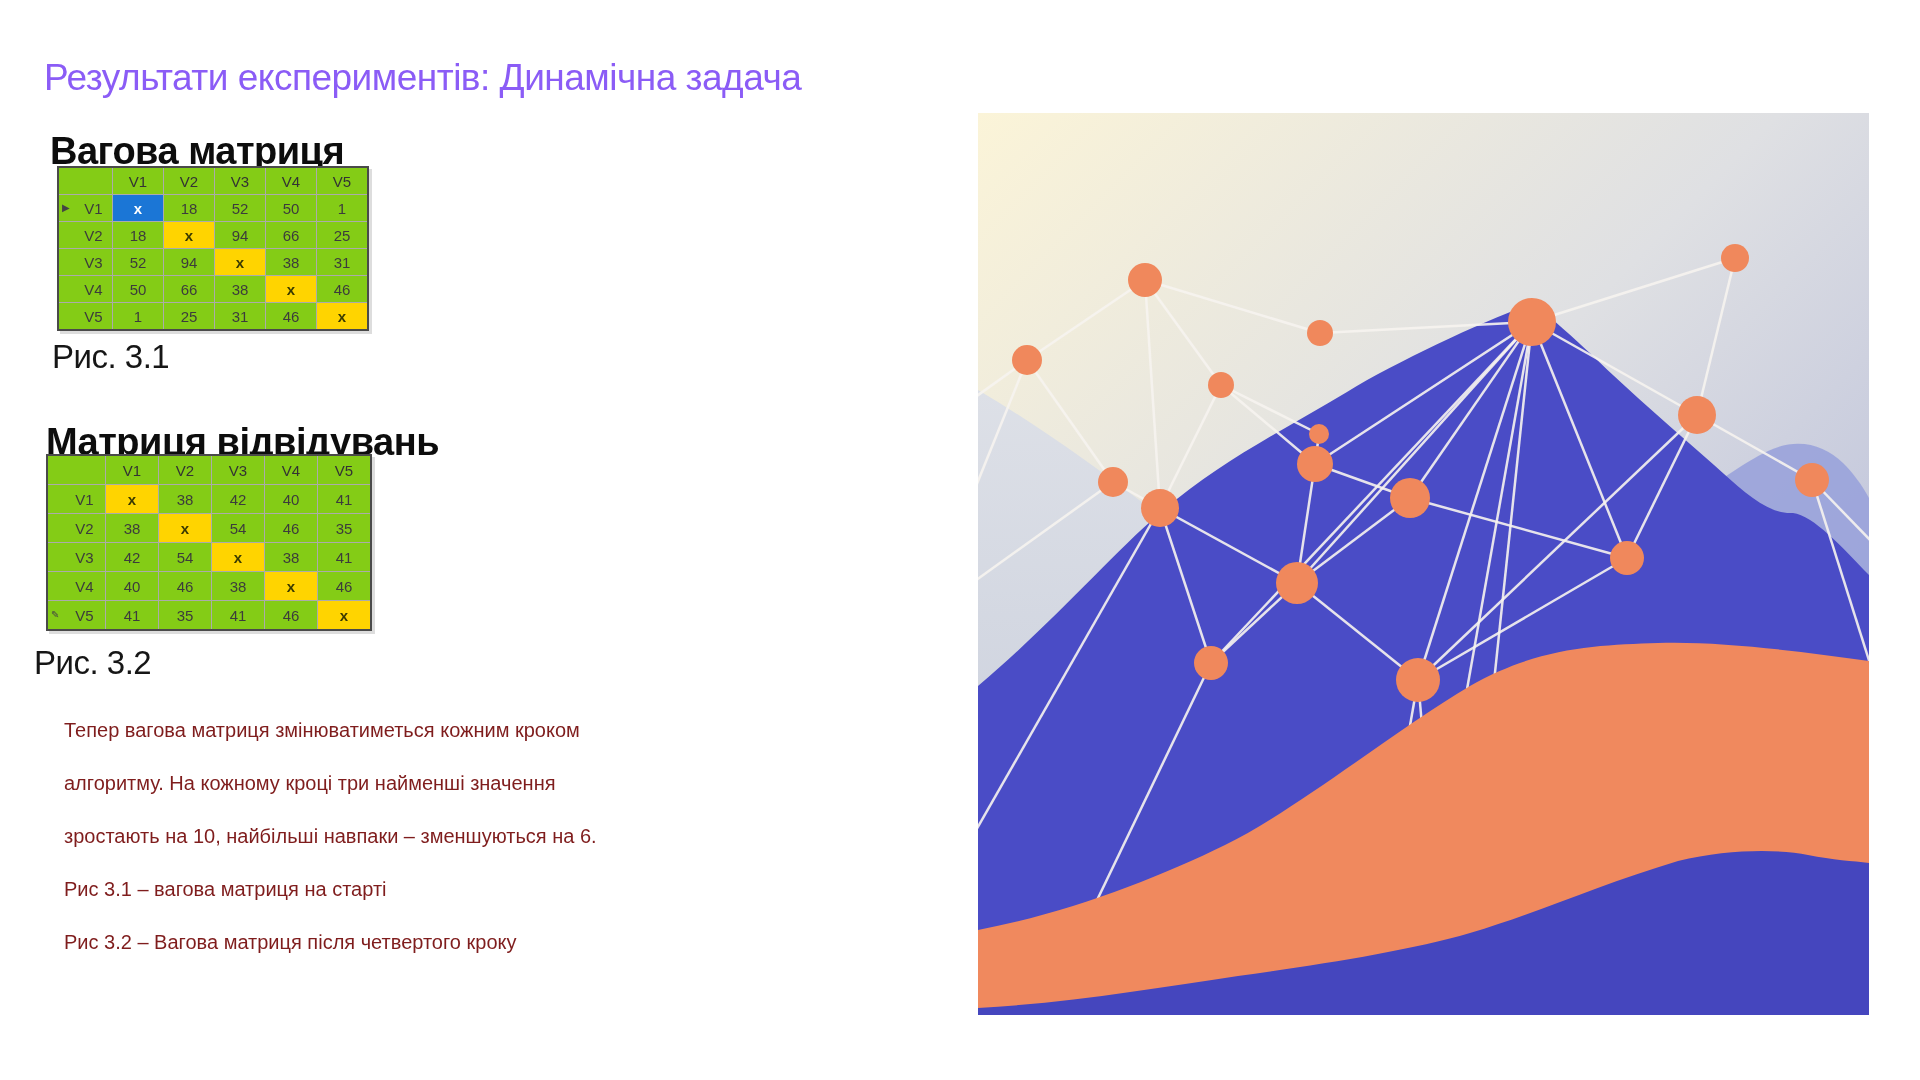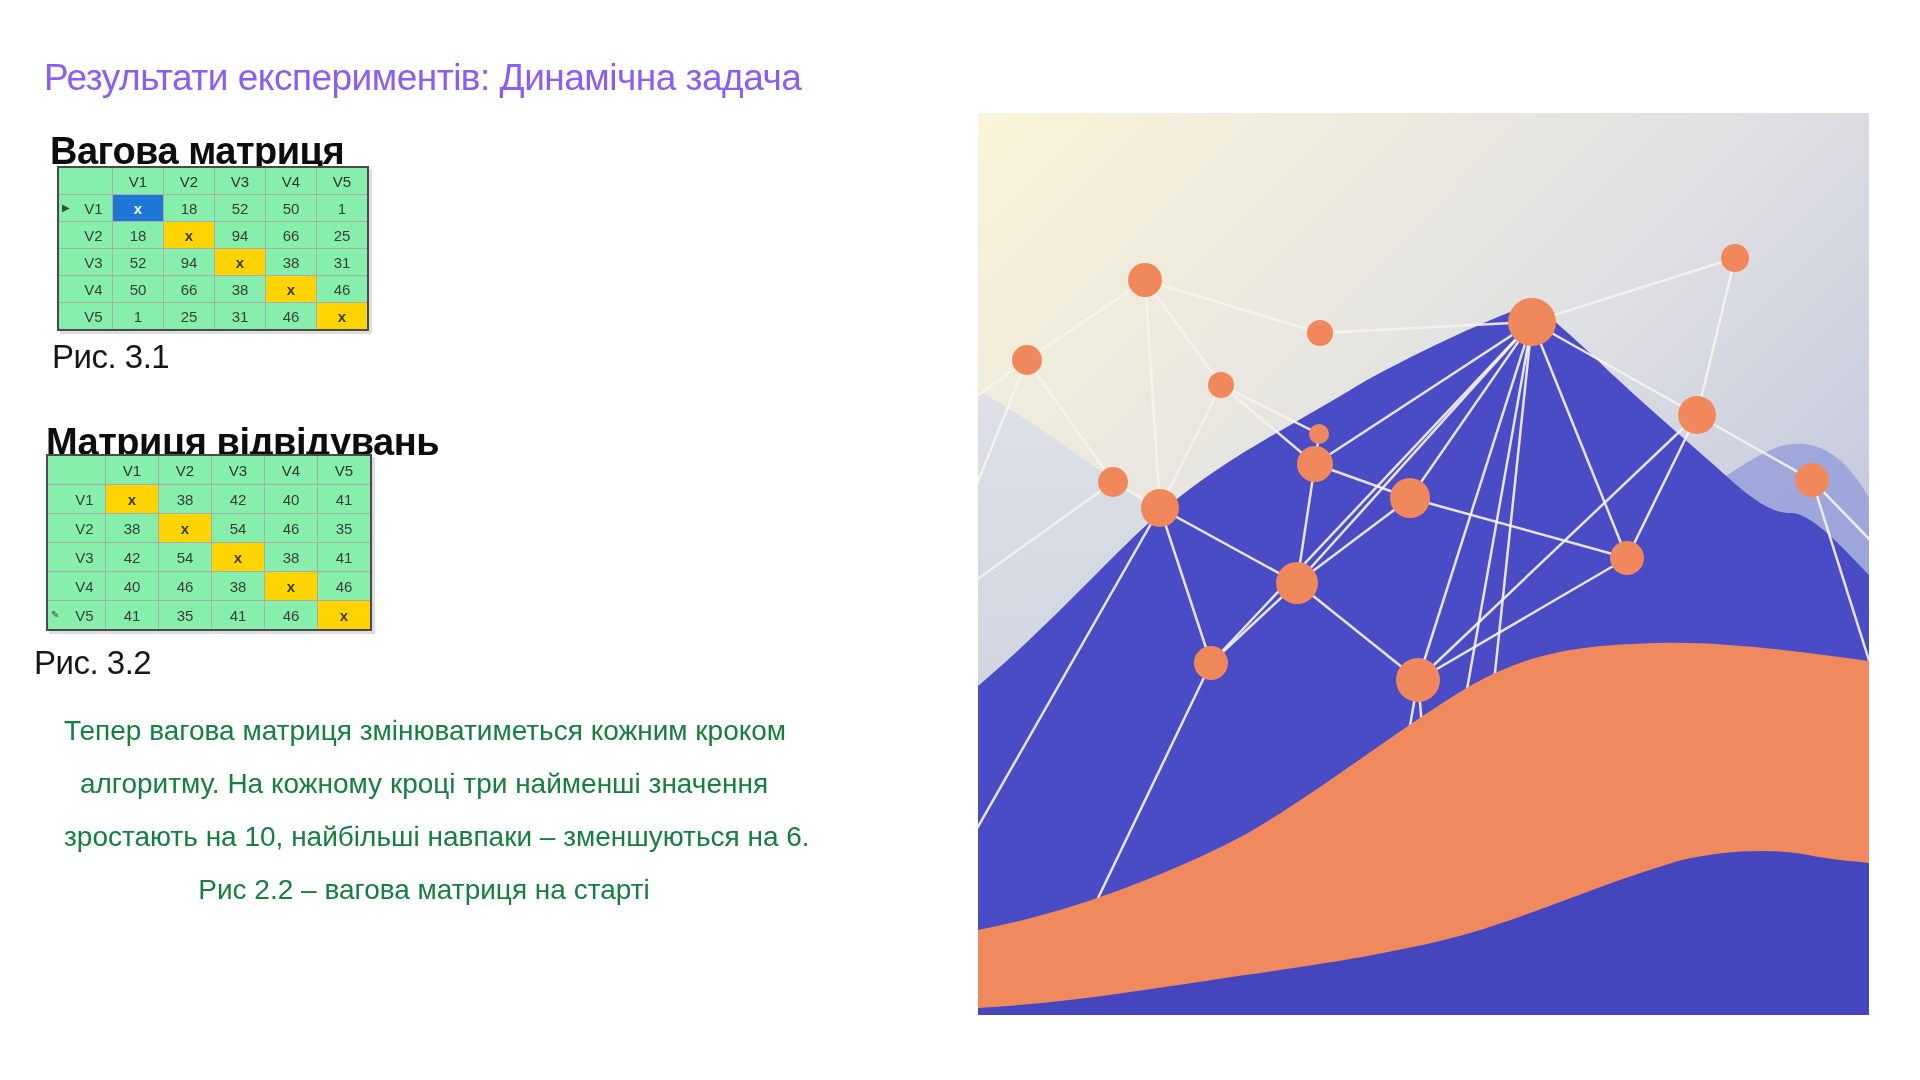--- a/index.html
+++ b/index.html
@@ -11,21 +11,21 @@
   .page-title{left:44px;top:32px;font-size:37px;font-weight:400;letter-spacing:-0.5px;color:#8b5cf6;}
   .h2{font-size:38px;font-weight:700;letter-spacing:-0.5px;color:#0d0d0d;}
   .h2a{left:50px;top:98px;text-align:right;}
   .h2b{left:46px;top:388px;margin-top:33px;}
   .caption{font-size:33px;font-weight:400;color:#161616;letter-spacing:-0.5px;}
   .cap1{left:52px;top:338px;}
   .cap2{left:34px;top:644px;}
   .tbl-wrap1{left:57px;top:166px;}
   .tbl-wrap2{left:46px;top:454px;}
   table.dtable{
-    border-collapse:collapse;background:#86efac;
+    border-collapse:collapse;background:#84cc16;
     border:2px solid #4a4a4a;
     box-shadow:3px 3px 0 rgba(120,120,120,0.25);
     font-family:"Liberation Sans",sans-serif;
     padding-left:28px;
   }
   .dtable th,.dtable td{
     border:1px solid #ababab;
     text-align:center;vertical-align:middle;
     color:#3c3c3c;font-weight:400;padding:0;
   }
@@ -33,21 +33,21 @@
   .t1 .rowhead{width:53px;}
   .t2 th,.t2 td{width:52px;height:28px;font-size:15px;}
   .t2 .rowhead{width:57px;}
   .dtable thead th{font-weight:400;color:#333;}
   .dtable .rowhead{padding:0;}
   .rowhead-inner{display:flex;align-items:center;height:100%;}
   .rowhead-inner .mk{width:17px;font-size:10px;color:#444;line-height:1;padding-left:3px;text-align:left;}
   .rowhead-inner .lbl{flex:1;text-align:center;padding-right:4px;}
   td.hl-yellow{background:#FFD400;color:#3a3a00;font-weight:700;}
   td.hl-blue{background:#1B76D6;color:#ffffff;font-weight:700;}
-  .paragraph{left:64px;top:704px;width:720px;font-size:28px;line-height:53px;color:#15803d;text-align:center;}
+  .paragraph{left:64px;top:704px;width:720px;font-size:20px;line-height:53px;color:#7f1d1d;}
   .paragraph .pline{white-space:nowrap;}
   .illustration{left:978px;top:113px;width:891px;height:902px;}
   .illustration svg{display:block;width:891px;height:902px;}
 </style>
 </head>
 <body>
 
 <h1 class="abs page-title">Результати експериментів: Динамічна задача</h1>
 
 <h2 class="abs h2 h2a">Вагова матриця</h2>
@@ -219,21 +219,22 @@
       </tbody>
     </table>
   </div>
 
 <div class="abs caption cap2">Рис. 3.2</div>
 
 <div class="abs paragraph">
     <div class="pline">Тепер вагова матриця змінюватиметься кожним кроком</div>
     <div class="pline">алгоритму. На кожному кроці три найменші значення</div>
     <div class="pline">зростають на 10, найбільші навпаки – зменшуються на 6.</div>
-    <div class="pline">Рис 2.2 – вагова матриця на старті</div>
+    <div class="pline">Рис 3.1 – вагова матриця на старті</div>
+    <div class="pline">Рис 3.2 – Вагова матриця після четвертого кроку</div>
   </div>
 
 <figure class="abs illustration" style="margin:0;">
   <svg viewBox="0 0 891 902" xmlns="http://www.w3.org/2000/svg">
     <defs>
       <linearGradient id="sky" x1="0" y1="0" x2="1" y2="1">
         <stop offset="0" stop-color="#FBF4D8"></stop>
         <stop offset="0.45" stop-color="#DFE0E3"></stop>
         <stop offset="1" stop-color="#ACB3D7"></stop>
       </linearGradient>

